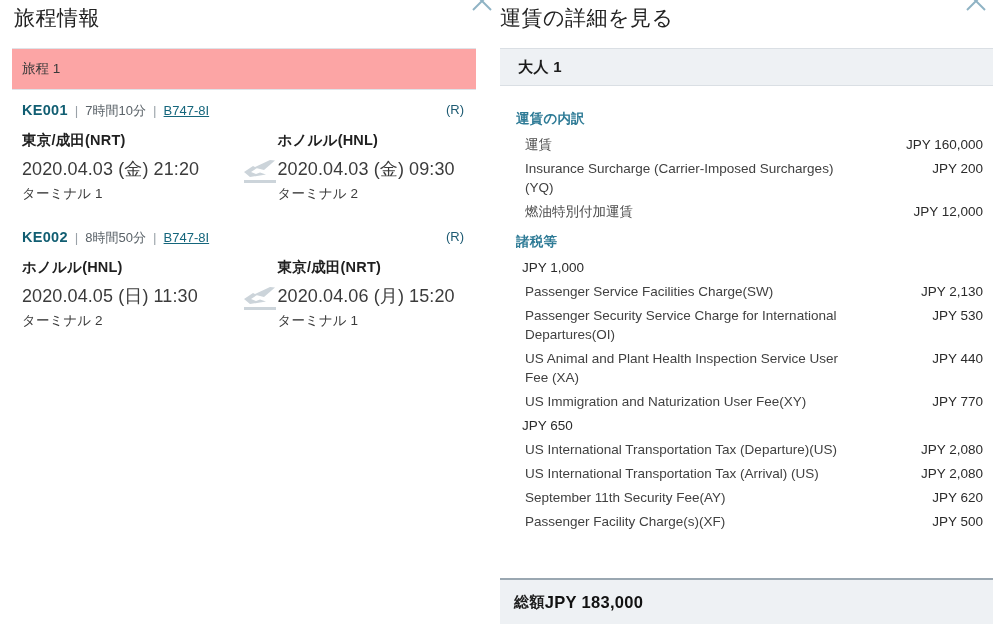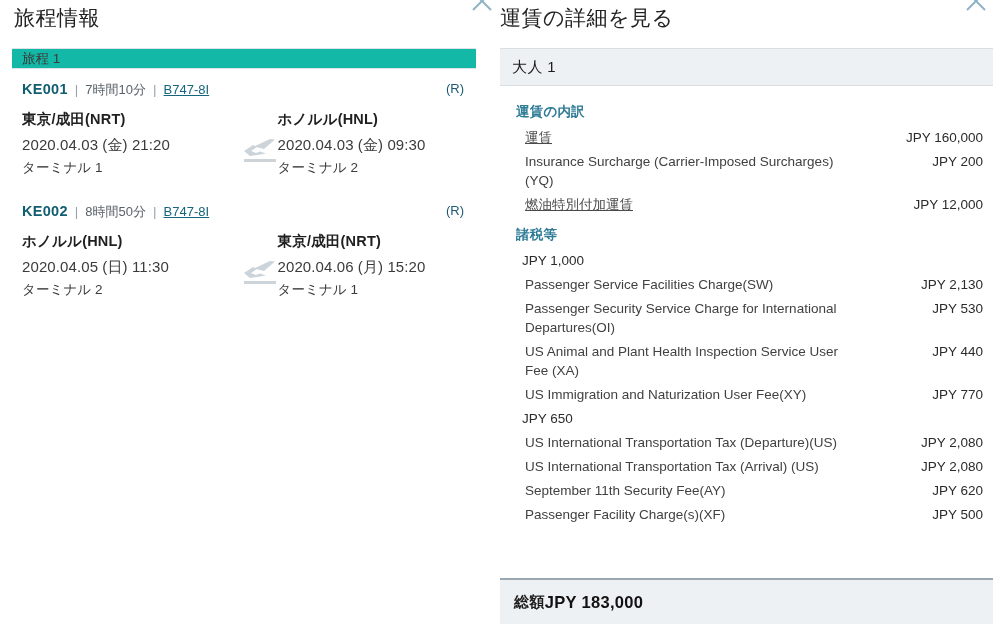--- a/index.html
+++ b/index.html
@@ -57,22 +57,22 @@
     top: -8px;
     cursor: pointer;
   }
   .close-icon svg { display: block; }
   .close-left  { left: 467px; }
   .close-right { left: 469px; }
 
   
   .seg-header {
     margin: 0 12px;
-    height: 21px;
-    background: #14b8a6;
+    height: 42px;
+    background: #fca5a5;
     border: 1px solid #dfe3e8;
     border-left: none;
     border-right: none;
     display: flex;
     align-items: center;
     padding-left: 10px;
     box-sizing: border-box;
     font-size: 13.5px;
     color: #3a3a3a;
   }
@@ -130,21 +130,21 @@
   }
   .route-col.to { margin-left: 67px; }
   .city {
     font-size: 14.5px;
     font-weight: bold;
     color: #1f1f1f;
     letter-spacing: .2px;
   }
   .when {
     margin-top: 7px;
-    font-size: 15px;
+    font-size: 18px;
     color: #3b3b3b;
     letter-spacing: .1px;
   }
   .term {
     margin-top: 4px;
     font-size: 13.5px;
     color: #3b3b3b;
     letter-spacing: .1px;
   }
 
@@ -158,30 +158,30 @@
 
   
   .pax-header {
     margin: 0 8px;
     height: 38px;
     background: #eef1f4;
     border-top: 1px solid #dadfe4;
     border-bottom: 1px solid #dadfe4;
     display: flex;
     align-items: center;
-    padding-left: 12px;
+    padding-left: 18px;
     box-sizing: border-box;
     font-size: 15px;
-    font-weight: normal;
+    font-weight: bold;
     color: #1c1c1c;
     letter-spacing: .4px;
   }
 
   .fare-body {
-    margin: 5px 8px;
+    margin: 12px 8px;
     padding: 9px 10px 0 10px;
     box-sizing: border-box;
   }
 
   .section-head {
     font-size: 13.5px;
     font-weight: bold;
     color: #2e7b96;
     margin: 3px 0 5px 6px;
     letter-spacing: .2px;
@@ -194,21 +194,21 @@
     align-items: flex-start;
     padding: 2px 0 3px 0;
     font-size: 13.5px;
     line-height: 19px;
   }
   .fare-label {
     color: #414141;
     padding-left: 15px;
     max-width: 335px;
   }
-  .fare-label.jp { color: #4b4b4b; text-decoration: underline; }
+  .fare-label.jp { color: #4b4b4b; }
   .fare-amount {
     color: #2b2b2b;
     white-space: nowrap;
     padding-left: 12px;
     text-align: right;
   }
 
   .total-row {
     position: absolute;
     left: 8px;

